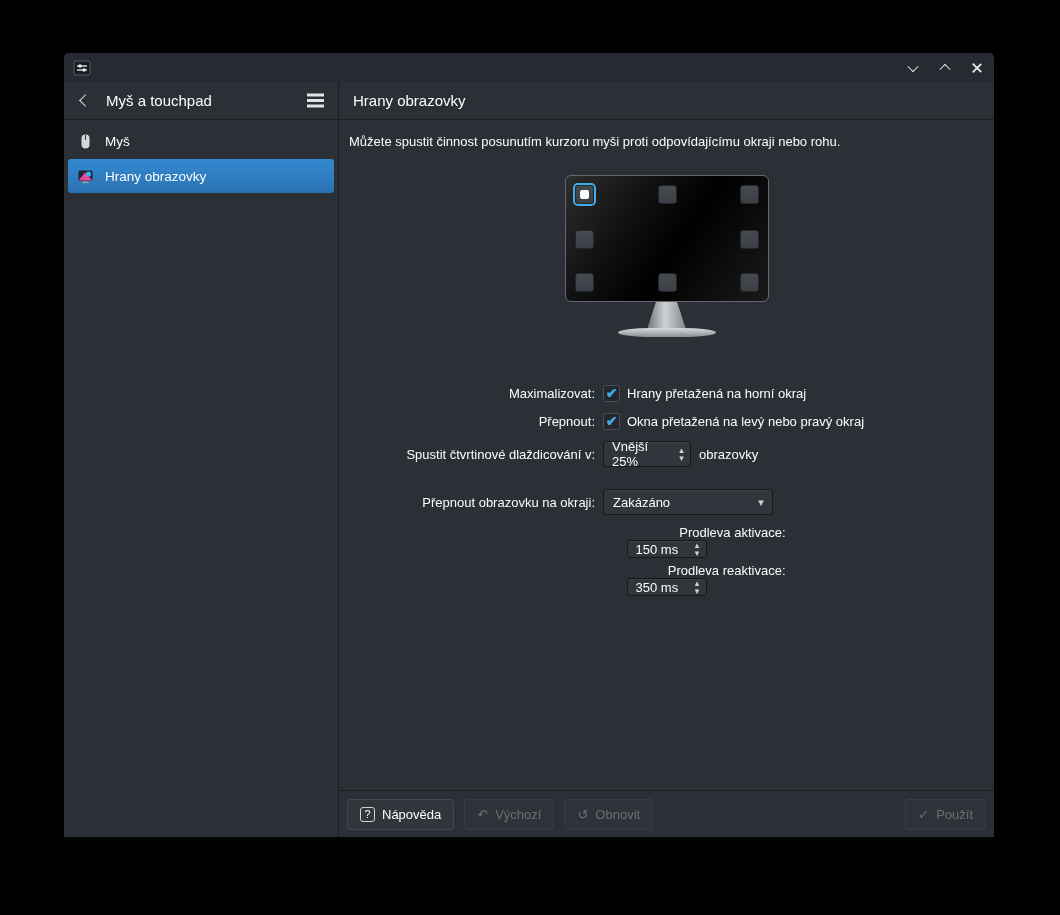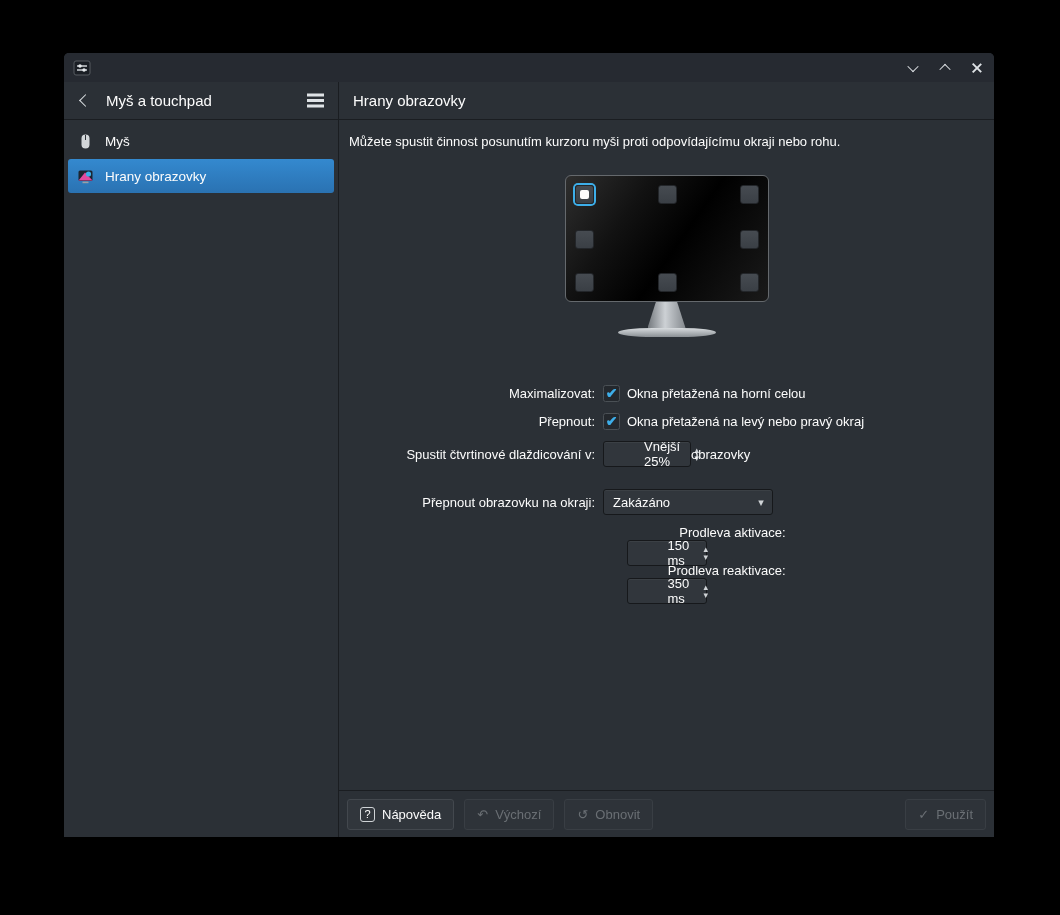--- a/index.html
+++ b/index.html
@@ -83,30 +83,30 @@
   .mt4 { margin-top:4px; } .mt18 { margin-top:18px; } .mt8 { margin-top:8px;flex-direction:column; }
   .flabel { width:246px; flex:0 0 auto; text-align:right; margin-right:8px; }
   .checkbox { width:17px; height:17px; flex:0 0 auto; border:1px solid #4a5055; border-radius:2.5px;
               background:#24282d; display:flex; align-items:center; justify-content:center;
               margin-right:7px; cursor:pointer; }
   .checkbox .check { color:#3daee9; font-size:14px; font-weight:bold; line-height:1; }
   .cb-text { cursor:pointer; }
   .spinbox, .combobox { height:26px; background:#31363c; border:1px solid #16181b;
               border-radius:3px; display:flex; align-items:center;
               box-shadow:inset 0 1px 0 rgba(255,255,255,.05); cursor:pointer; }
-  .spin-value { padding:0 8px; flex:1;margin-left:32px; }
+  .spin-value { padding:0 8px; flex:1; }
   .spin-arrows { width:17px; flex:0 0 auto; display:flex; flex-direction:column;
               align-items:center; justify-content:center; }
   .spin-up,.spin-down { font-size:9px; line-height:8px; color:#cfd3d6; cursor:pointer; }
   .sb-quarter { width:88px; }
   .sb-ms { width:80px; }
   .combobox { width:170px; }
   .combo-value { padding:0 9px; flex:1; }
   .combo-arrow { width:22px; text-align:center; color:#cfd3d6; font-size:11px; }
-  .suffix { }
+  .suffix { margin-left:8px; }
 
   
   .footer { flex:0 0 auto; height:47px; border-top:1px solid #1a1d21;
             display:flex; align-items:center; gap:10px; padding:0 8px; }
   .btn { display:flex; align-items:center; gap:7px; height:31px; padding:0 12px;
             background:#31363c; border:1px solid #43484e; border-radius:3px;
             color:#fcfcfc; font-size:13px; font-family:inherit; cursor:pointer; }
   .btn.disabled { color:#6a6f74; border-color:#393e44; background:#2e3339; cursor:default; }
   .btn.apply { margin-left:auto; }
   .btn-glyph { font-size:13px; line-height:1; }
@@ -199,21 +199,21 @@
           <div class="stand"></div>
           <div class="base"></div>
         </div>
 
         <div class="form">
           <div class="frow">
             <span class="flabel">Maximalizovat:</span>
             <span class="checkbox">
                 <span class="check">✔</span>
               </span>
-            <span class="cb-text">Okna přetažená na horní celou</span>
+            <span class="cb-text">Hrany přetažená na horní okraj</span>
           </div>
           <div class="frow">
             <span class="flabel">Přepnout:</span>
             <span class="checkbox">
                 <span class="check">✔</span>
               </span>
             <span class="cb-text">Okna přetažená na levý nebo pravý okraj</span>
           </div>
 
           <div class="frow ctrl mt4">

